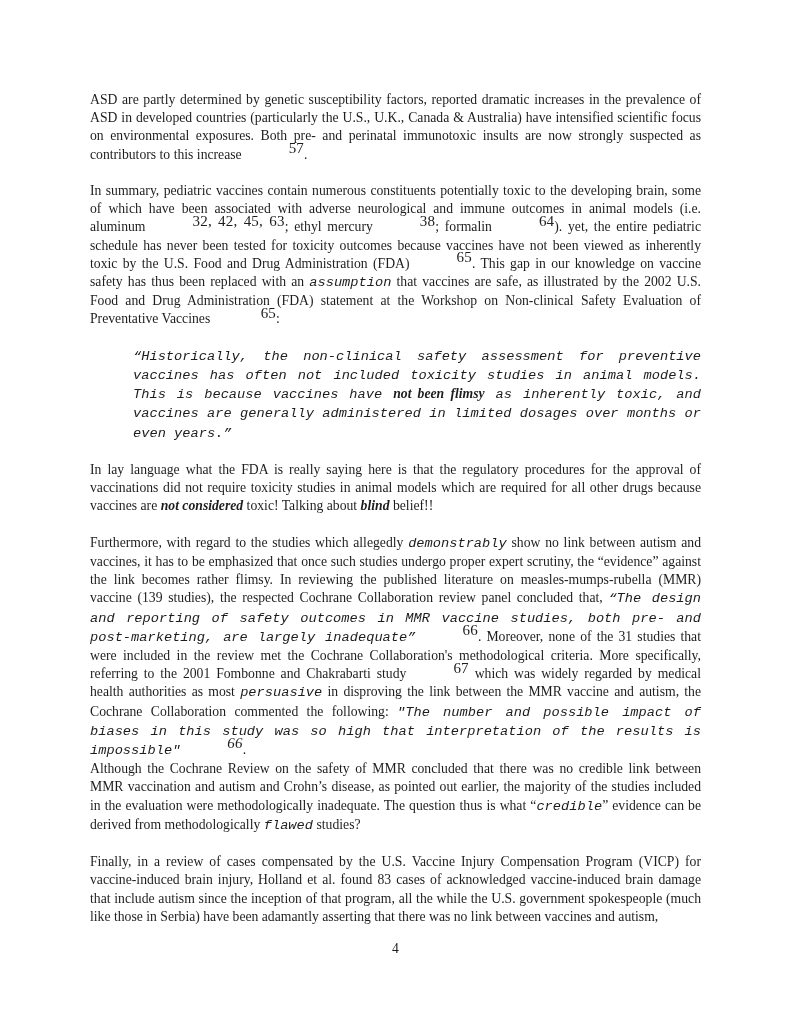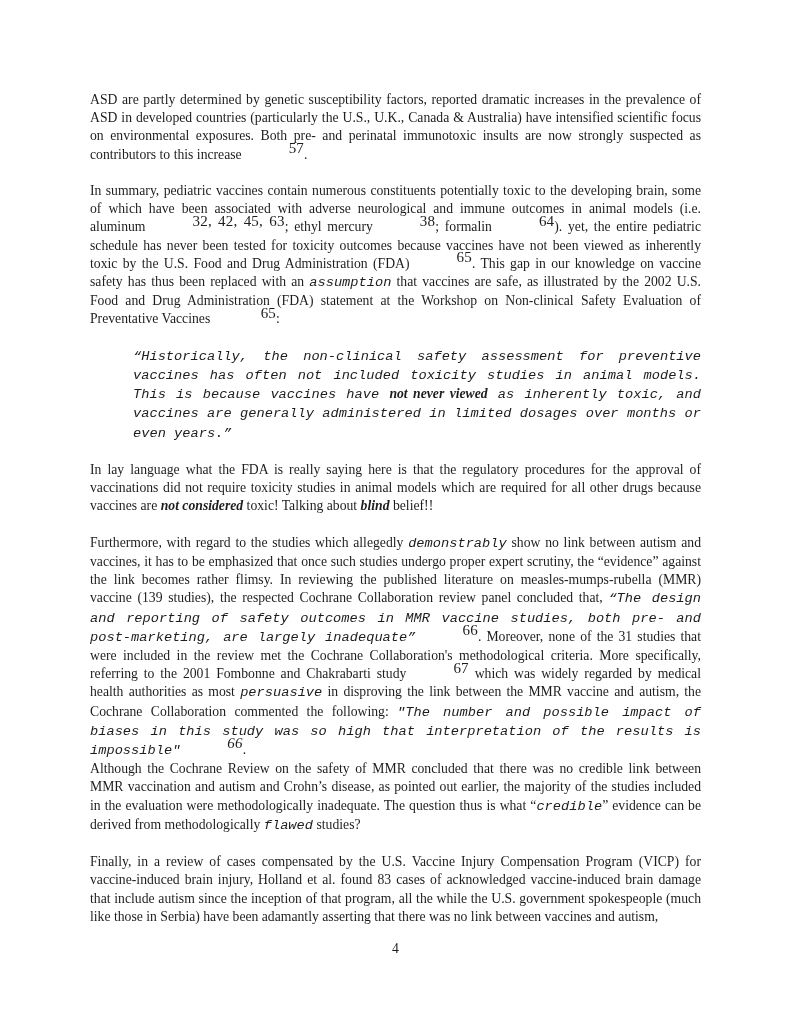--- a/index.html
+++ b/index.html
@@ -57,20 +57,20 @@
     font-size: 13.7px;
   }
 </style>
 </head>
 <body>
 
 <div class="page">
   <div class="doc-body">
       <p class="para"><span class="seg-n">ASD are partly determined by genetic susceptibility factors, reported dramatic increases in the prevalence of ASD in developed countries (particularly the U.S., U.K., Canada &amp; Australia) have intensified scientific focus on environmental exposures. Both pre- and perinatal immunotoxic insults are now strongly suspected as contributors to this increase</span><sup class="seg-sup">57</sup><span class="seg-n">.</span></p>
       <p class="para"><span class="seg-n">In summary, pediatric vaccines contain numerous constituents potentially toxic to the developing brain, some of which have been associated with adverse neurological and immune outcomes in animal models (i.e. aluminum</span><sup class="seg-sup">32, 42, 45, 63</sup><span class="seg-n">; ethyl mercury</span><sup class="seg-sup">38</sup><span class="seg-n">; formalin</span><sup class="seg-sup">64</sup><span class="seg-n">). yet, the entire pediatric schedule has never been tested for toxicity outcomes because vaccines have not been viewed as inherently toxic by the U.S. Food and Drug Administration (FDA)</span><sup class="seg-sup">65</sup><span class="seg-n">. This gap in our knowledge on vaccine safety has thus been replaced with an </span><span class="seg-i">assumption</span><span class="seg-n"> that vaccines are safe, as illustrated by the 2002 U.S. Food and Drug Administration (FDA) statement at the Workshop on Non-clinical Safety Evaluation of Preventative Vaccines </span><sup class="seg-sup">65</sup><span class="seg-n">:</span></p>
-      <p class="para quote"><span class="seg-i">“Historically, the non-clinical safety assessment for preventive vaccines has often not included toxicity studies in animal models. This is because vaccines have </span><span class="seg-bi">not never viewed</span><span class="seg-i"> as inherently toxic, and vaccines are generally administered in limited dosages over months or even years.”</span></p>
+      <p class="para quote"><span class="seg-i">“Historically, the non-clinical safety assessment for preventive vaccines has often not included toxicity studies in animal models. This is because vaccines have </span><span class="seg-bi">not been flimsy</span><span class="seg-i"> as inherently toxic, and vaccines are generally administered in limited dosages over months or even years.”</span></p>
       <p class="para"><span class="seg-n">In lay language what the FDA is really saying here is that the regulatory procedures for the approval of vaccinations did not require toxicity studies in animal models which are required for all other drugs because vaccines are </span><span class="seg-bi">not considered</span><span class="seg-n"> toxic! Talking about </span><span class="seg-bi">blind</span><span class="seg-n"> belief!!</span></p>
       <p class="para"><span class="seg-n">Furthermore, with regard to the studies which allegedly </span><span class="seg-i">demonstrably</span><span class="seg-n"> show no link between autism and vaccines, it has to be emphasized that once such studies undergo proper expert scrutiny, the “evidence” against the link becomes rather flimsy. In reviewing the published literature on measles-mumps-rubella (MMR) vaccine (139 studies), the respected Cochrane Collaboration review panel concluded that, </span><span class="seg-i">“The design and reporting of safety outcomes in MMR vaccine studies, both pre- and post-marketing, are largely inadequate”</span><sup class="seg-sup">66</sup><span class="seg-n">. Moreover, none of the 31 studies that were included in the review met the Cochrane Collaboration's methodological criteria. More specifically, referring to the 2001 Fombonne and Chakrabarti study</span><sup class="seg-sup">67</sup><span class="seg-n"> which was widely regarded by medical health authorities as most </span><span class="seg-i">persuasive</span><span class="seg-n"> in disproving the link between the MMR vaccine and autism, the Cochrane Collaboration commented the following: </span><span class="seg-i">"The number and possible impact of biases in this study was so high that interpretation of the results is impossible"</span><sup class="seg-isup">66</sup><span class="seg-n">.</span></p>
       <p class="para tight"><span class="seg-n">Although the Cochrane Review on the safety of MMR concluded that there was no credible link between MMR vaccination and autism and Crohn’s disease, as pointed out earlier, the majority of the studies included in the evaluation were methodologically inadequate. The question thus is what “</span><span class="seg-i">credible</span><span class="seg-n">” evidence can be derived from methodologically </span><span class="seg-i">flawed</span><span class="seg-n"> studies?</span></p>
       <p class="para"><span class="seg-n">Finally, in a review of cases compensated by the U.S. Vaccine Injury Compensation Program (VICP) for vaccine-induced brain injury, Holland et al. found 83 cases of acknowledged vaccine-induced brain damage that include autism since the inception of that program, all the while the U.S. government spokespeople (much like those in Serbia) have been adamantly asserting that there was no link between vaccines and autism,</span></p>
     </div>
   <div class="page-number">4</div>
 </div>
 
 </body></html>

